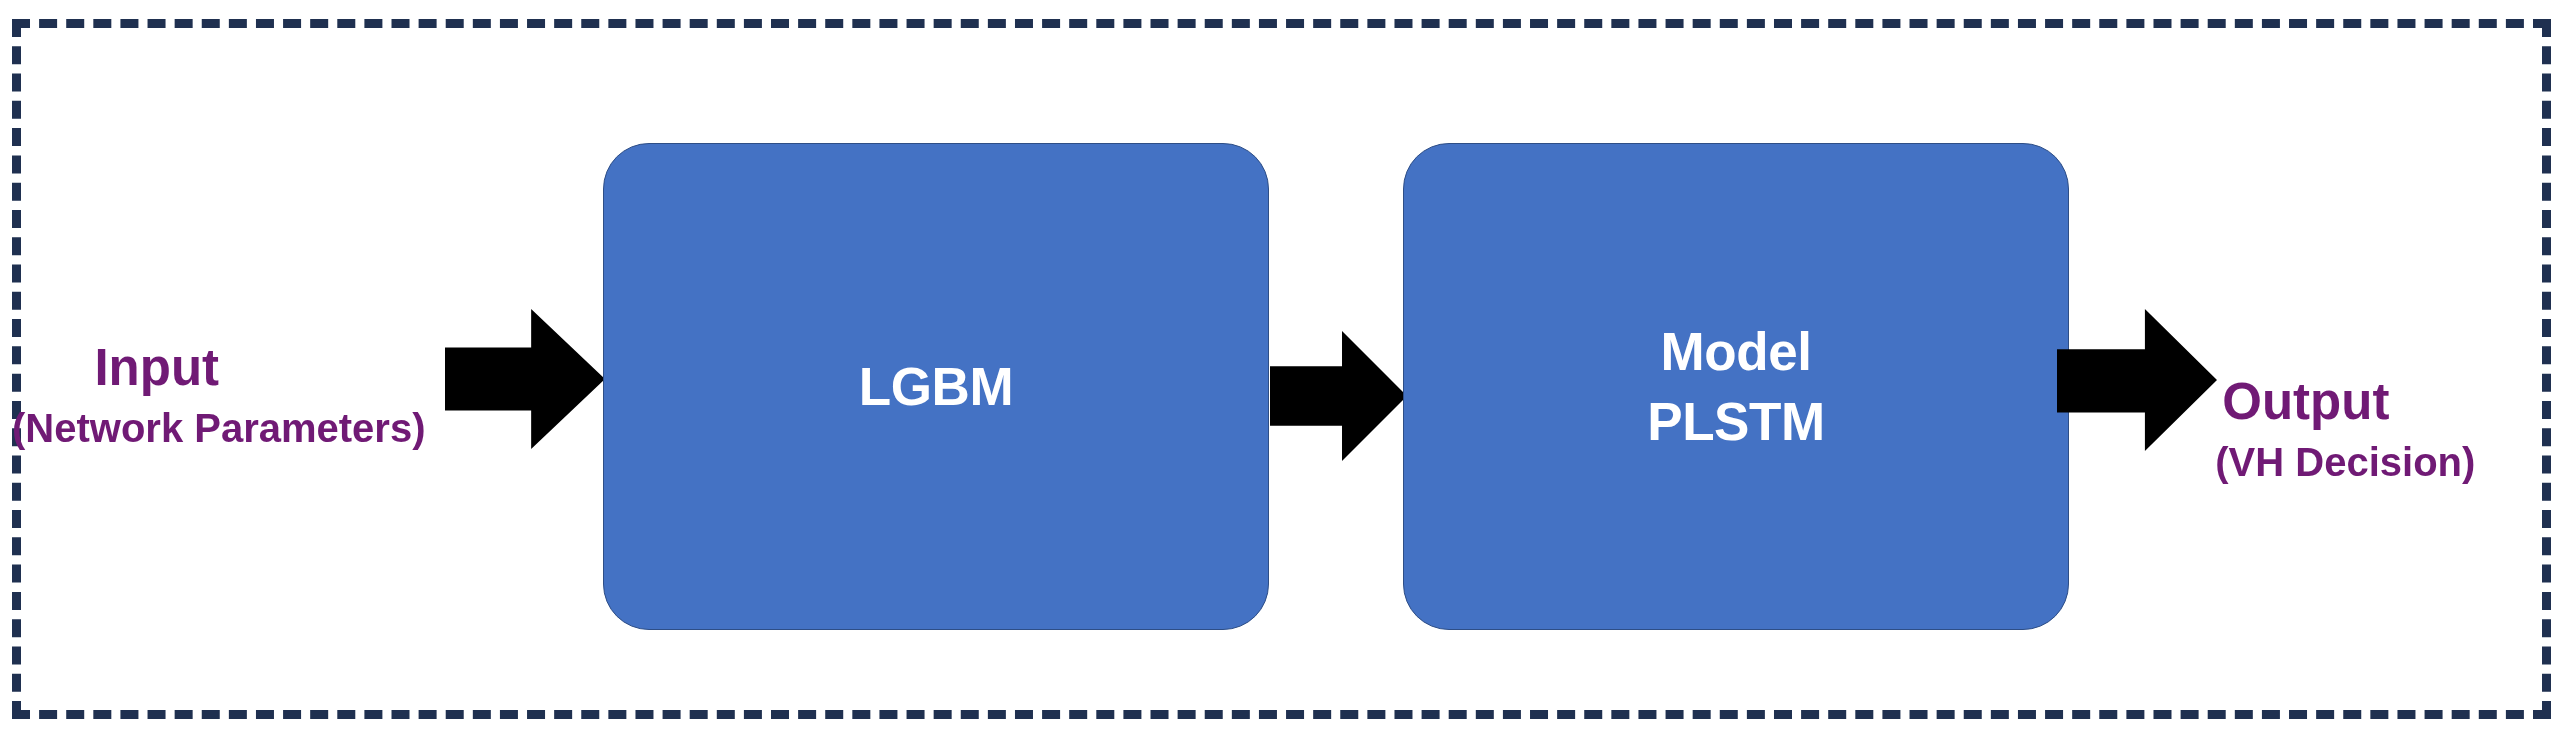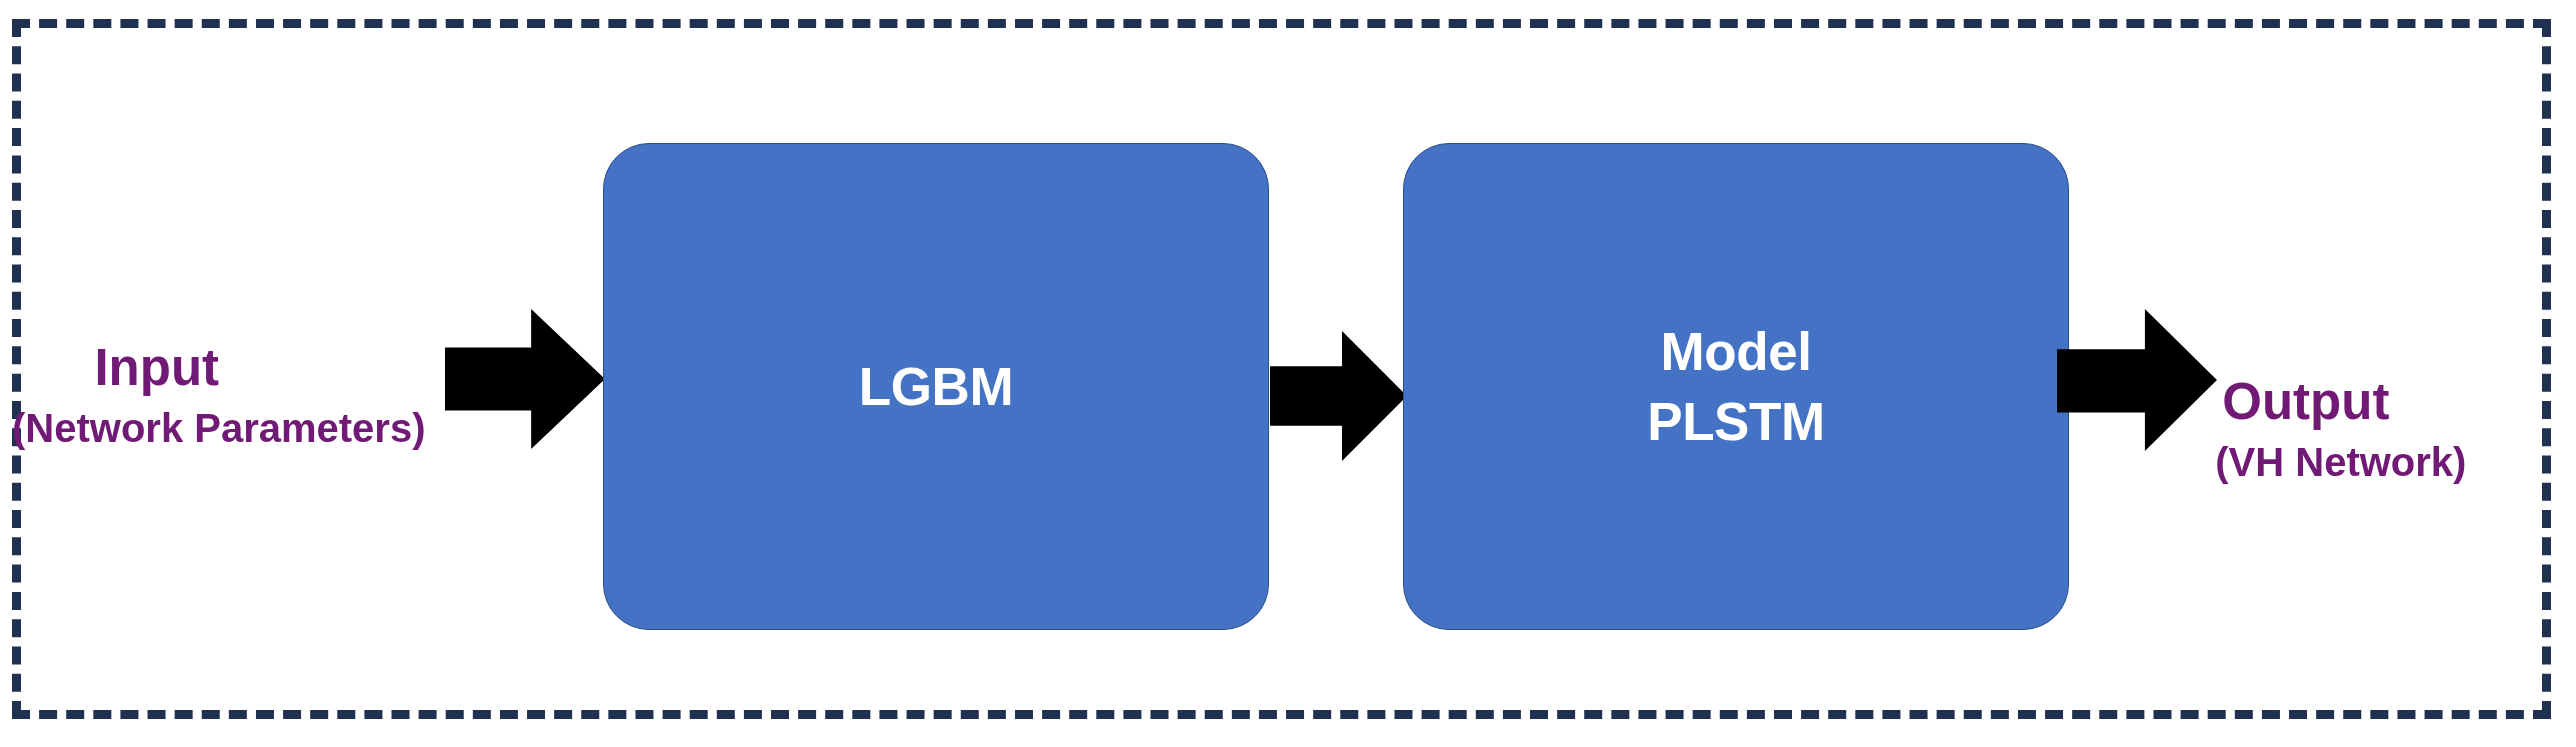--- a/index.html
+++ b/index.html
@@ -142,17 +142,17 @@
   </div>
 
   <div class="arrow" id="arrow-3">
     <svg viewBox="0 0 182 162" preserveAspectRatio="none" aria-hidden="true">
       <polygon points="0,46 100,46 100,0 182,81 100,162 100,118 0,118" fill="#000000"></polygon>
     </svg>
   </div>
 
   <div class="io-label" id="label-output">
     <span class="io-title">Output</span>
-    <span class="io-sub">(VH Network)</span>
+    <span class="io-sub">(VH Decision)</span>
   </div>
 
 </div>
 
 
 </body></html>

